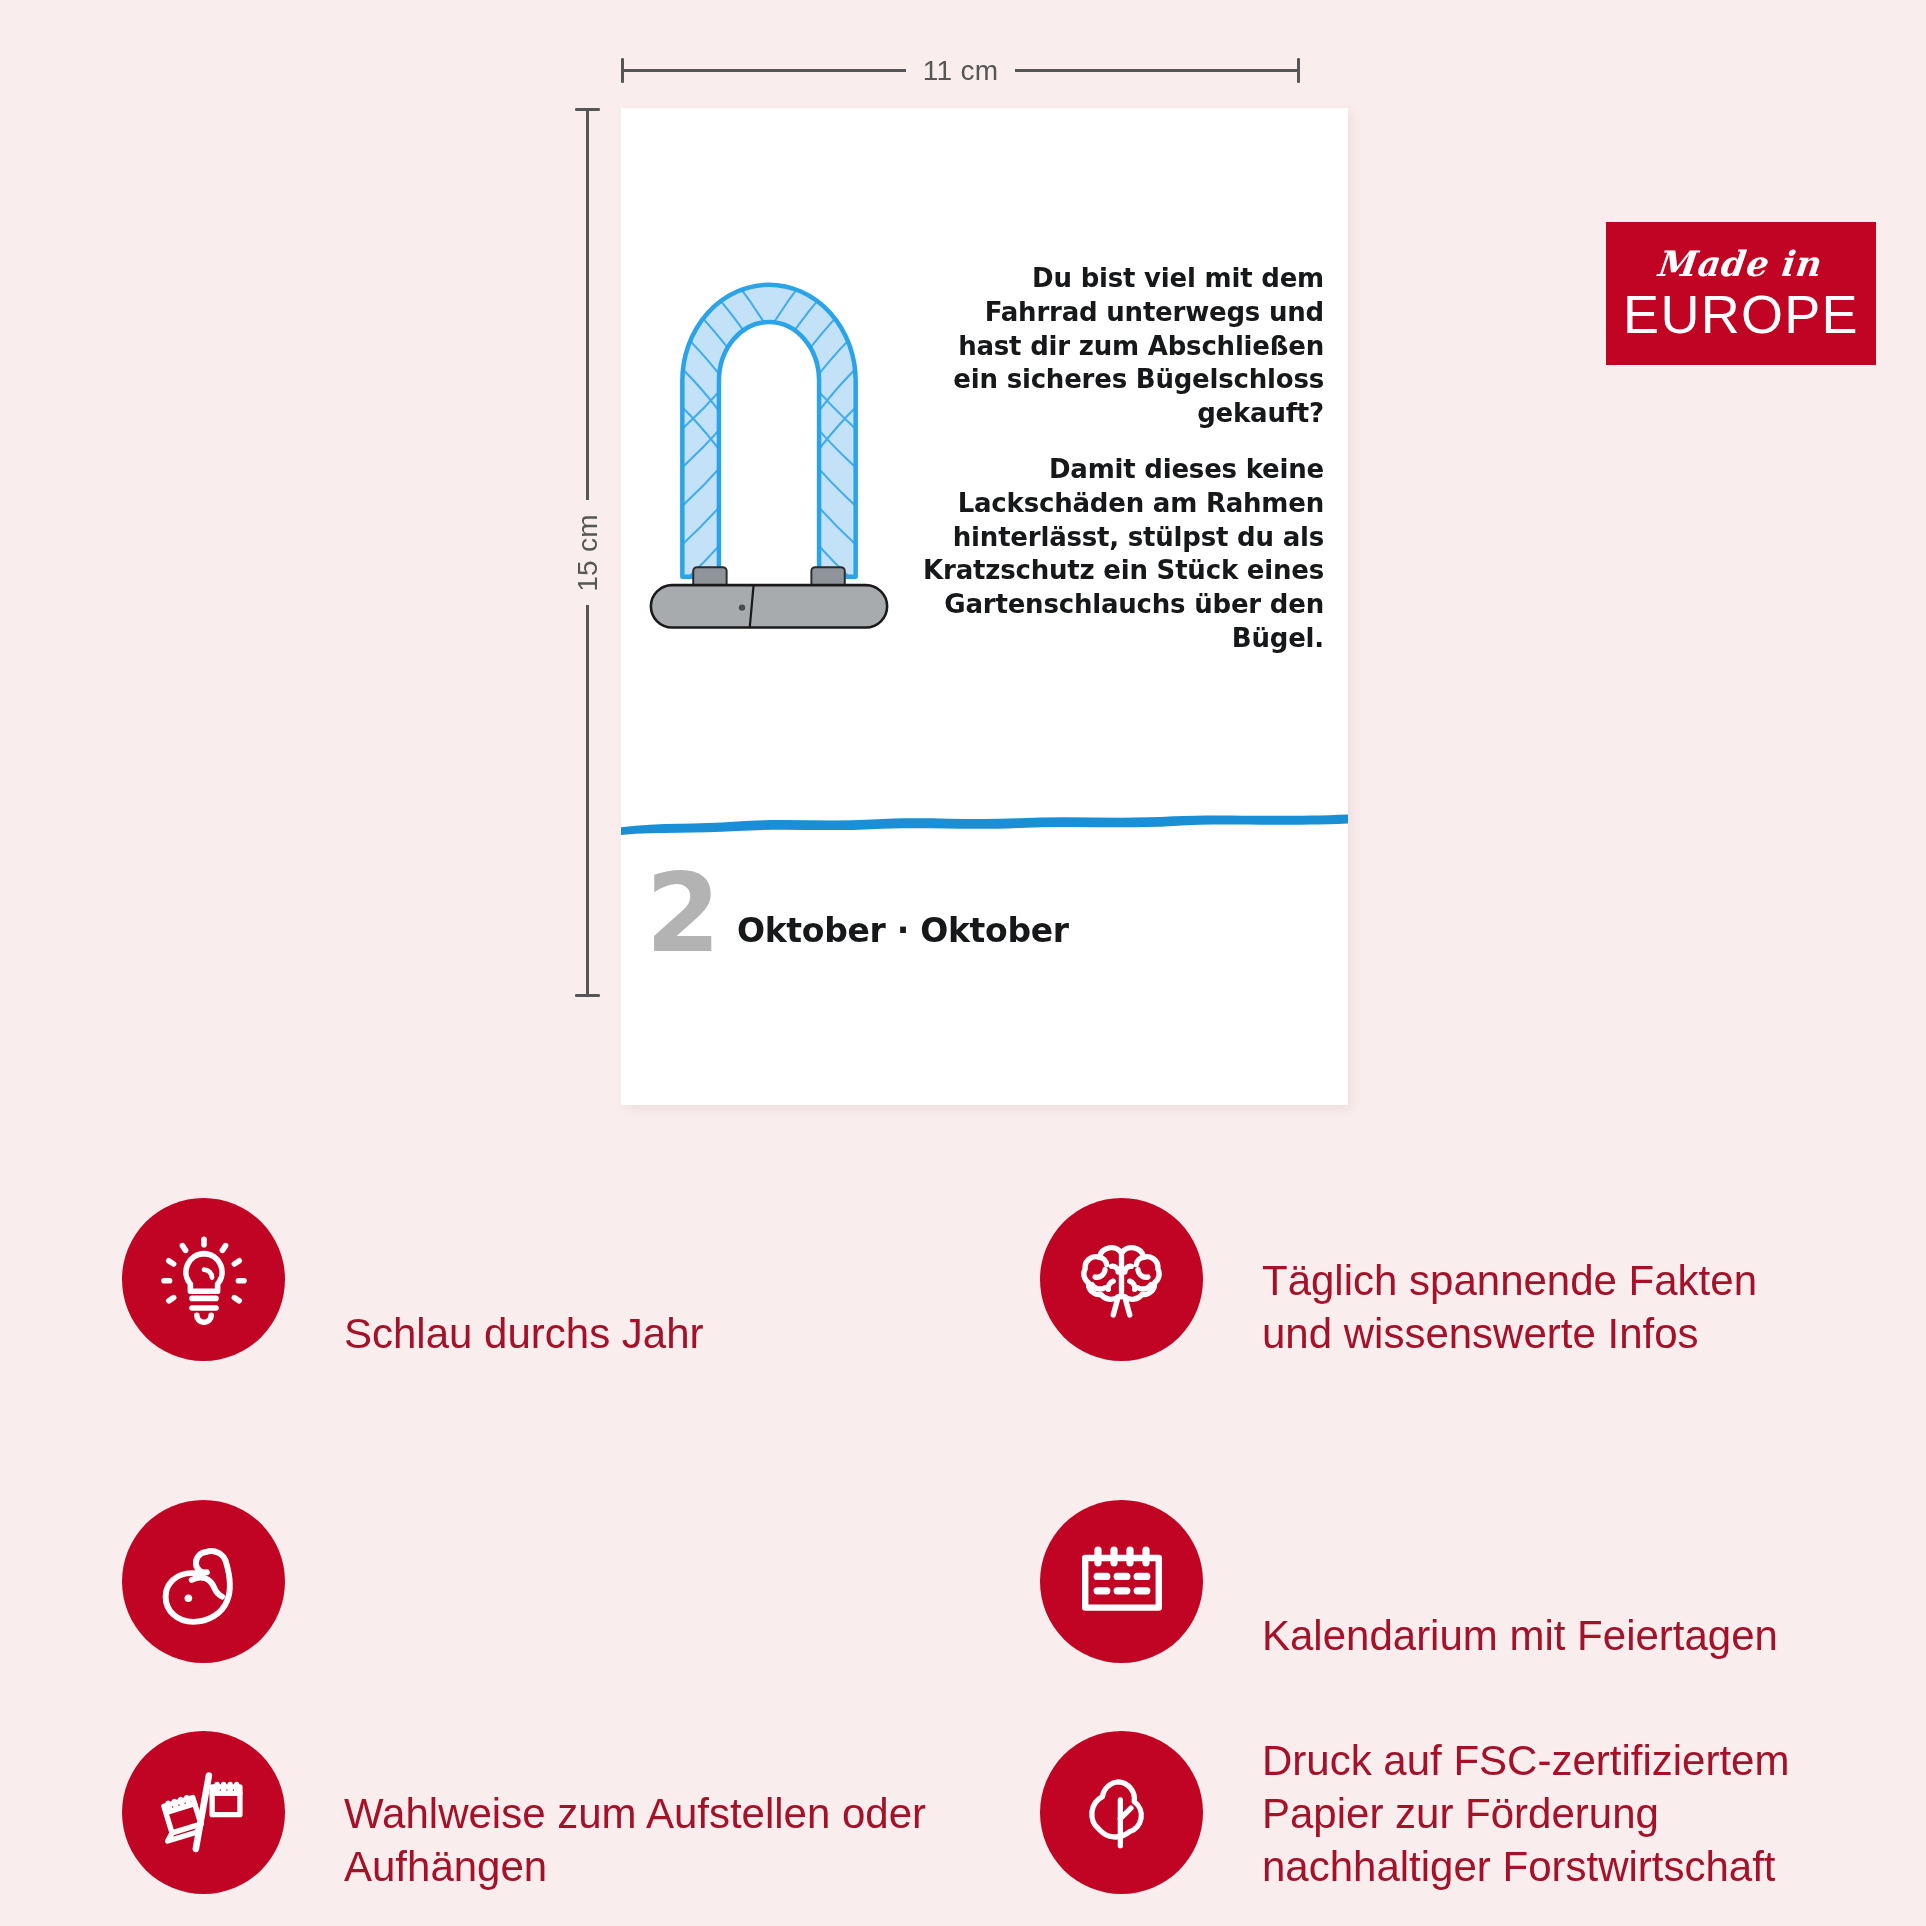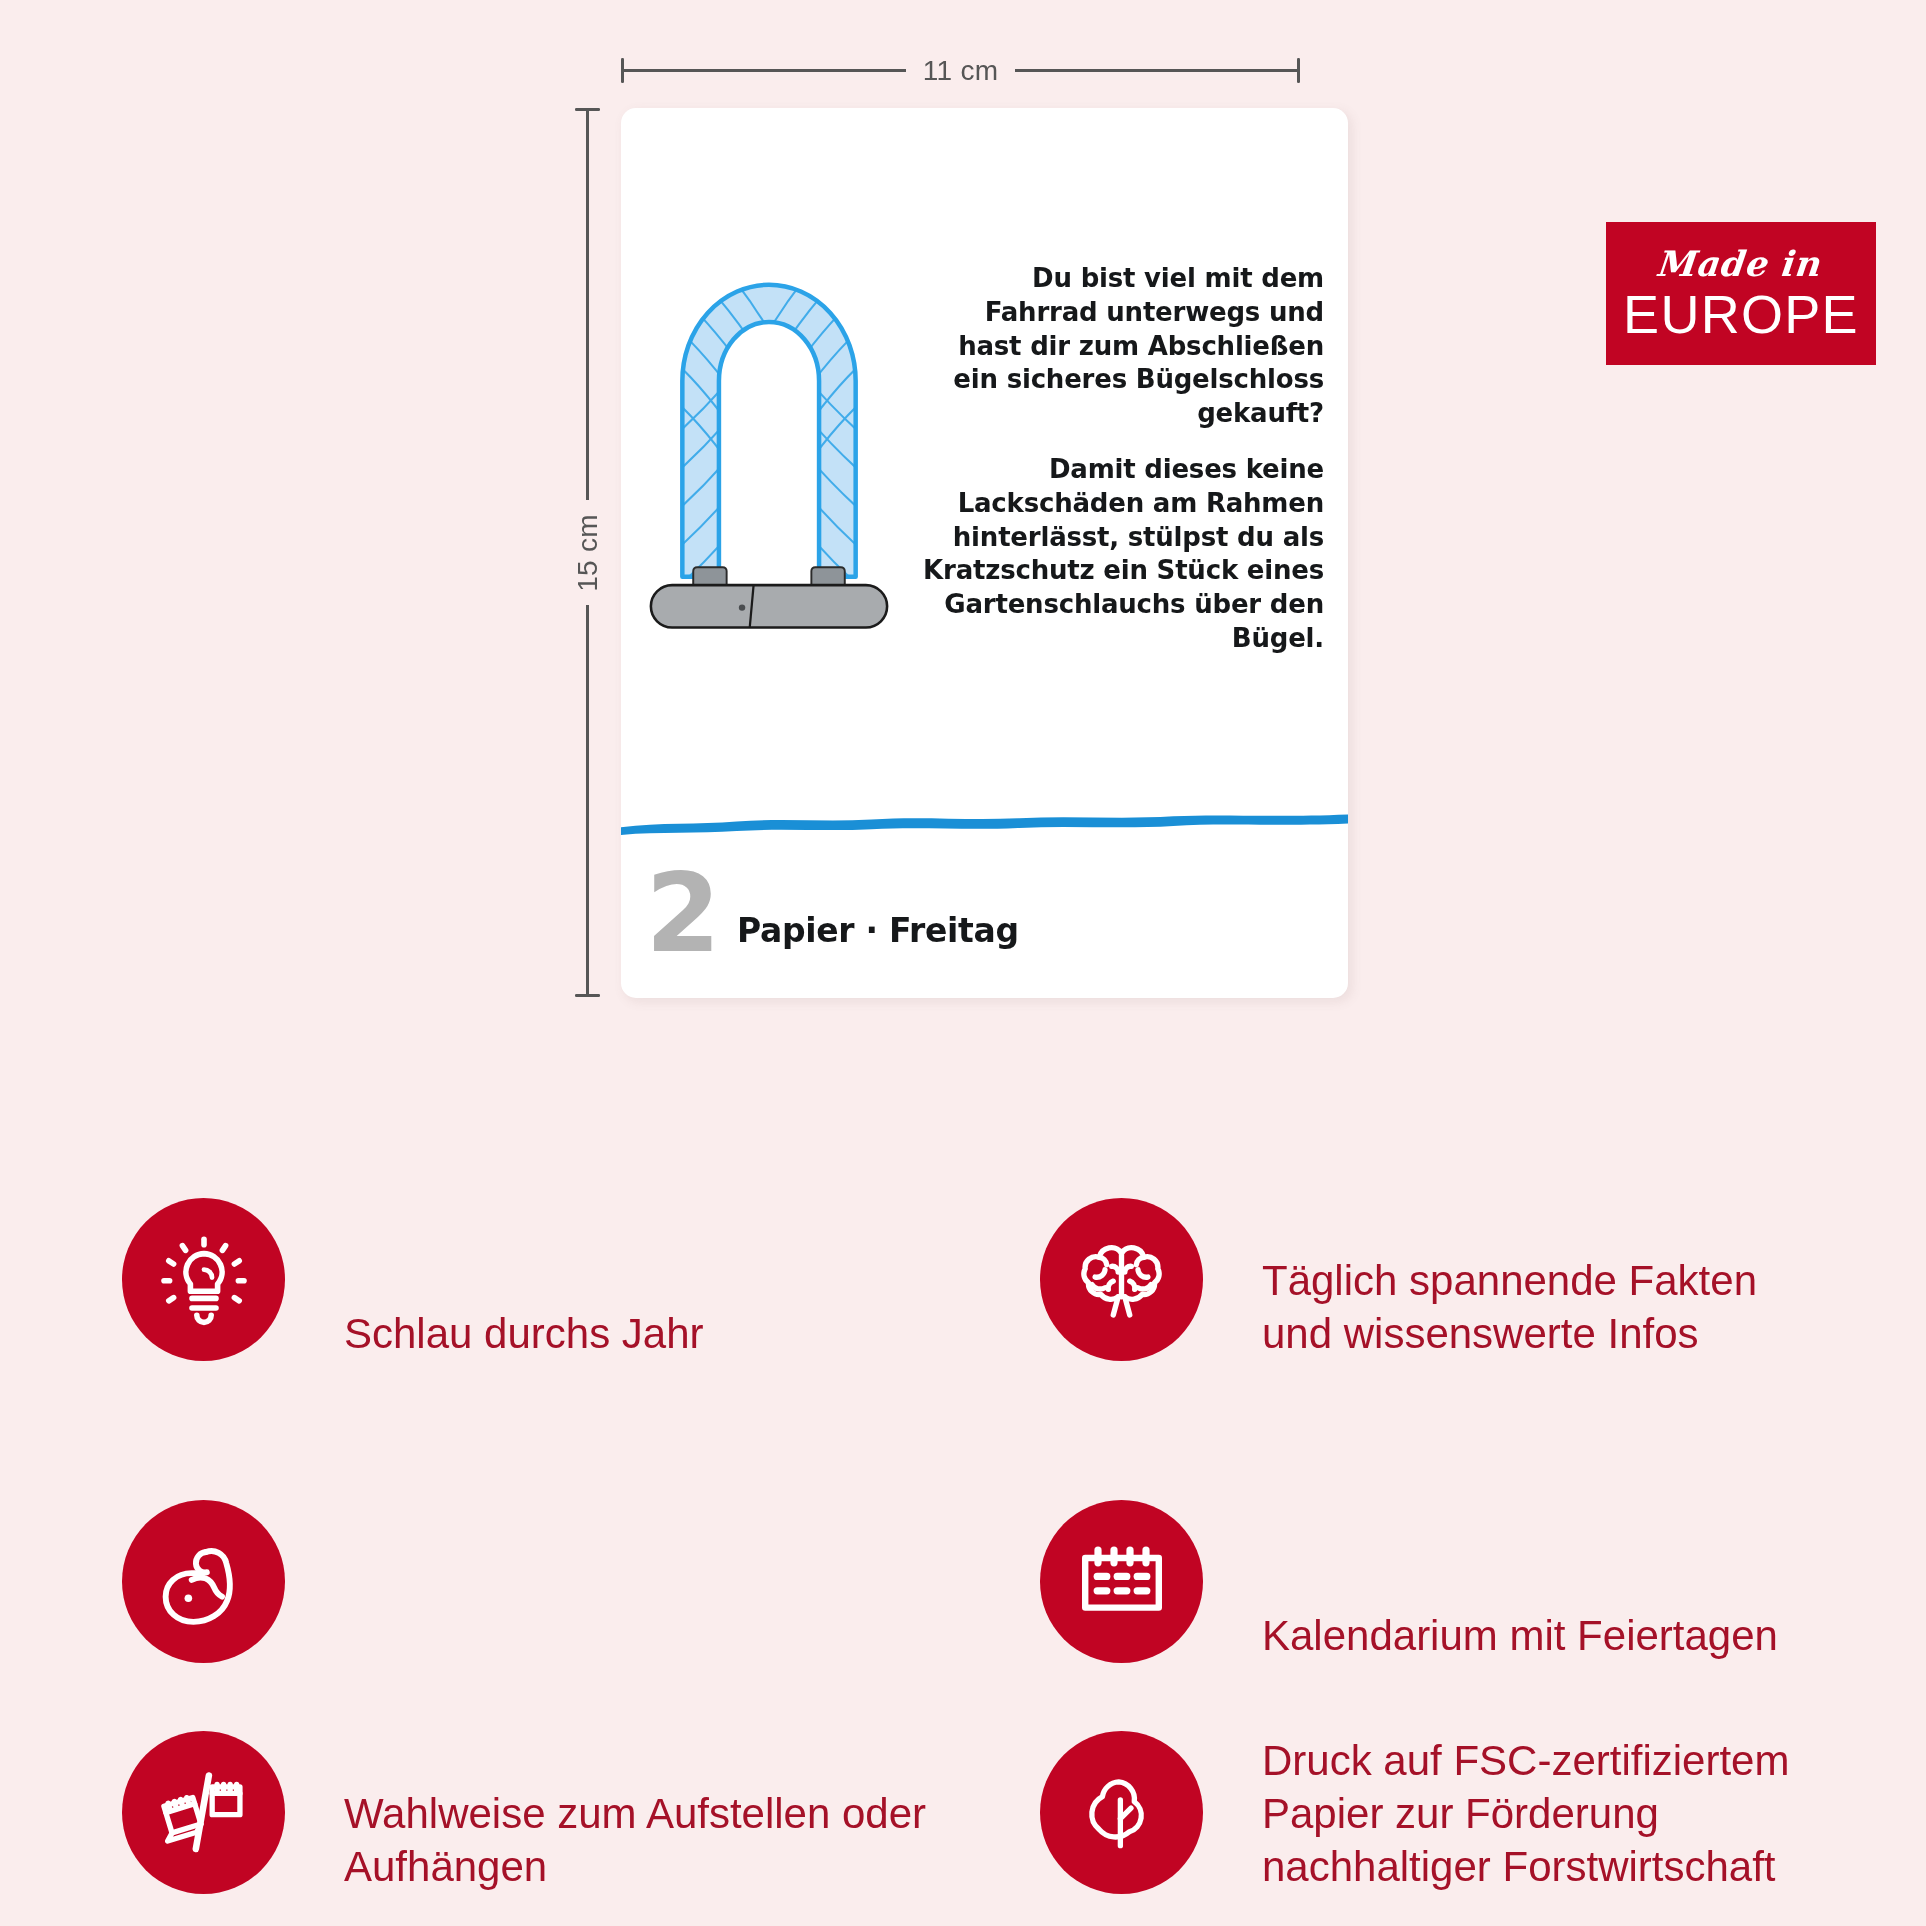--- a/index.html
+++ b/index.html
@@ -29,24 +29,23 @@
   }
   .dim-cap-v{width:24.4px;height:2.6px;background:#565656;border-radius:1.3px;flex:0 0 auto;}
   .dim-line-v{width:2.6px;background:#565656;flex:1 1 auto;}
   .dim-label-v{
     font-size:28px;color:#565656;padding:14px 0;white-space:nowrap;
     writing-mode:vertical-rl;transform:rotate(180deg);letter-spacing:0.3px;
   }
 
   
   #calendar-page{
-    position:absolute;left:621px;top:108px;width:727px;height:890px;
+    position:absolute;left:621px;top:108px;width:727px;height:997px;
     background:#ffffff;
     box-shadow:3.9px 3.9px 10.3px rgba(120,90,90,.10);
-    border-radius:15px;
   }
   #lock-illustration{position:absolute;left:13px;top:135px;width:270px;height:398px;}
   #page-body-text{
     position:absolute;left:292px;top:154px;width:411px;
     text-align:right;
     font-family:"DejaVu Sans", sans-serif;
     font-weight:bold;
     font-size:26px;
     line-height:1.30;
     color:#16181a;
@@ -189,21 +188,21 @@
                C 470 13, 540 20, 620 16 C 700 12, 780 18, 860 13
                C 940 9, 1010 15, 1132 10
                L 1132 24 C 1010 29, 940 23, 860 28
                C 780 33, 700 27, 620 31 C 540 35, 470 29, 390 33
                C 320 37, 250 31, 180 36 C 120 40, 60 37, 0 42 Z" fill="#1a8fd6"></path>
     </svg>
   </div>
 
   <div id="date-row">
     <span id="day-number">2</span>
-    <span id="date-label">Papier · Freitag</span>
+    <span id="date-label">Oktober · Oktober</span>
   </div>
 
 </div>
 
 <div id="made-badge">
   <span id="made-script">Made in</span>
   <span id="made-europe">EUROPE</span>
 </div>
 
 <div id="features">

